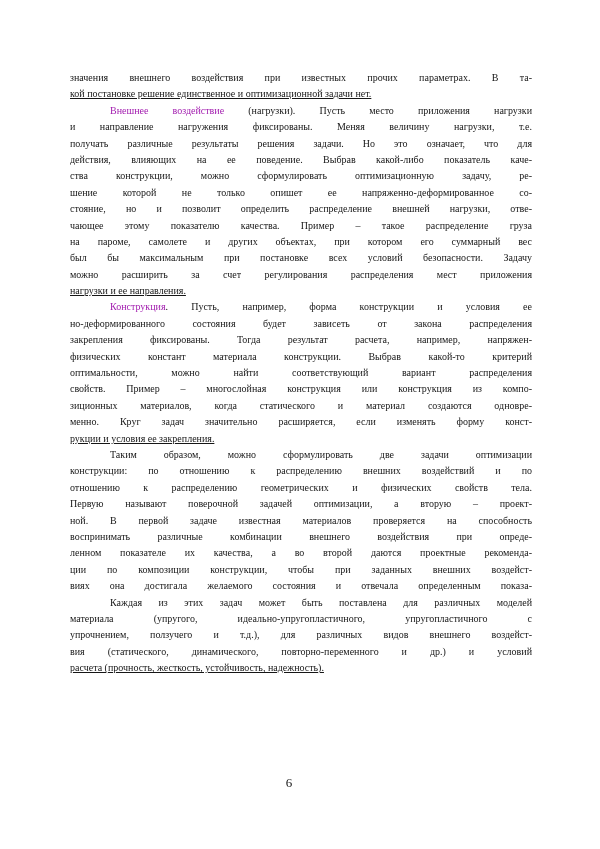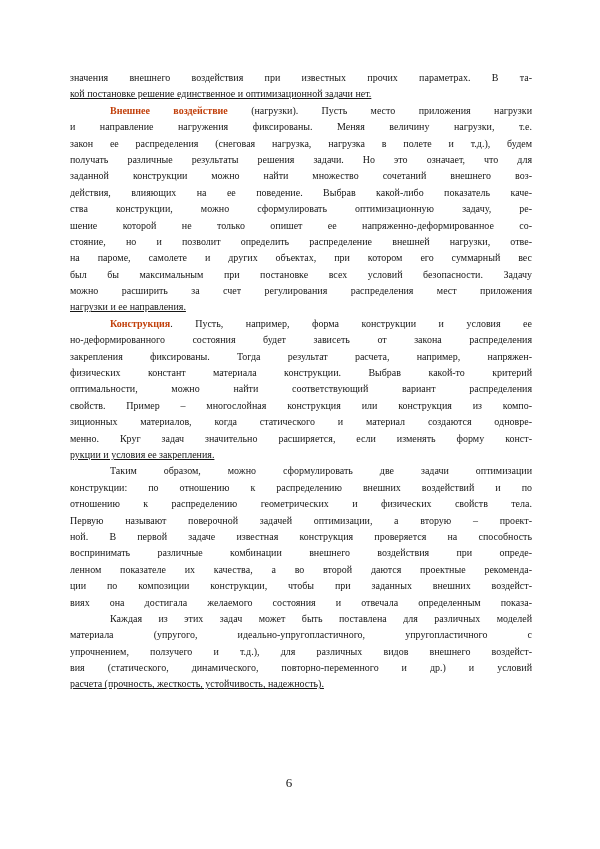--- a/index.html
+++ b/index.html
@@ -41,22 +41,22 @@
     white-space: normal;
   }
   .line.indent {
     text-indent: 40px;
   }
   .line.lastline {
     text-align-last: left;
     text-decoration: underline;
   }
   .line b {
-    font-weight: bold;
-    color: #c2410c;
+    font-weight: normal;
+    color: #a21caf;
   }
   .page-number {
     position: absolute;
     top: 775px;
     left: 58px;
     width: 462px;
     text-align: center;
     font-size: 13px;
     color: #161616;
   }
@@ -66,27 +66,26 @@
 
 <div class="page">
   <div class="text-block">
       <div class="para">
         <div class="line"><span>значения внешнего воздействия при известных прочих параметрах. В та-</span></div>
         <div class="line lastline"><span>кой постановке решение единственное и оптимизационной задачи нет.</span></div>
       </div>
       <div class="para">
         <div class="line indent"><b>Внешнее воздействие</b><span> (нагрузки). Пусть место приложения нагрузки</span></div>
         <div class="line"><span>и направление нагружения фиксированы. Меняя величину нагрузки, т.е.</span></div>
-        <div class="line"><span>закон ее распределения (снеговая нагрузка, нагрузка в полете и т.д.), будем</span></div>
         <div class="line"><span>получать различные результаты решения задачи. Но это означает, что для</span></div>
-        <div class="line"><span>заданной конструкции можно найти множество сочетаний внешнего воз-</span></div>
         <div class="line"><span>действия, влияющих на ее поведение. Выбрав какой-либо показатель каче-</span></div>
         <div class="line"><span>ства конструкции, можно сформулировать оптимизационную задачу, ре-</span></div>
         <div class="line"><span>шение которой не только опишет ее напряженно-деформированное со-</span></div>
         <div class="line"><span>стояние, но и позволит определить распределение внешней нагрузки, отве-</span></div>
+        <div class="line"><span>чающее этому показателю качества. Пример – такое распределение груза</span></div>
         <div class="line"><span>на пароме, самолете и других объектах, при котором его суммарный вес</span></div>
         <div class="line"><span>был бы максимальным при постановке всех условий безопасности. Задачу</span></div>
         <div class="line"><span>можно расширить за счет регулирования распределения мест приложения</span></div>
         <div class="line lastline"><span>нагрузки и ее направления.</span></div>
       </div>
       <div class="para">
         <div class="line indent"><b>Конструкция</b><span>. Пусть, например, форма конструкции и условия ее</span></div>
         <div class="line"><span>но-деформированного состояния будет зависеть от закона распределения</span></div>
         <div class="line"><span>закрепления фиксированы. Тогда результат расчета, например, напряжен-</span></div>
         <div class="line"><span>физических констант материала конструкции. Выбрав какой-то критерий</span></div>
@@ -94,21 +93,21 @@
         <div class="line"><span>свойств. Пример – многослойная конструкция или конструкция из компо-</span></div>
         <div class="line"><span>зиционных материалов, когда статического и материал создаются одновре-</span></div>
         <div class="line"><span>менно. Круг задач значительно расширяется, если изменять форму конст-</span></div>
         <div class="line lastline"><span>рукции и условия ее закрепления.</span></div>
       </div>
       <div class="para">
         <div class="line indent"><span>Таким образом, можно сформулировать две задачи оптимизации</span></div>
         <div class="line"><span>конструкции: по отношению к распределению внешних воздействий и по</span></div>
         <div class="line"><span>отношению к распределению геометрических и физических свойств тела.</span></div>
         <div class="line"><span>Первую называют поверочной задачей оптимизации, а вторую – проект-</span></div>
-        <div class="line"><span>ной. В первой задаче известная конструкция проверяется на способность</span></div>
+        <div class="line"><span>ной. В первой задаче известная материалов проверяется на способность</span></div>
         <div class="line"><span>воспринимать различные комбинации внешнего воздействия при опреде-</span></div>
         <div class="line"><span>ленном показателе их качества, а во второй даются проектные рекоменда-</span></div>
         <div class="line"><span>ции по композиции конструкции, чтобы при заданных внешних воздейст-</span></div>
         <div class="line"><span>виях она достигала желаемого состояния и отвечала определенным показа-</span></div>
       </div>
       <div class="para">
         <div class="line indent"><span>Каждая из этих задач может быть поставлена для различных моделей</span></div>
         <div class="line"><span>материала (упругого, идеально-упругопластичного, упругопластичного с</span></div>
         <div class="line"><span>упрочнением, ползучего и т.д.), для различных видов внешнего воздейст-</span></div>
         <div class="line"><span>вия (статического, динамического, повторно-переменного и др.) и условий</span></div>

